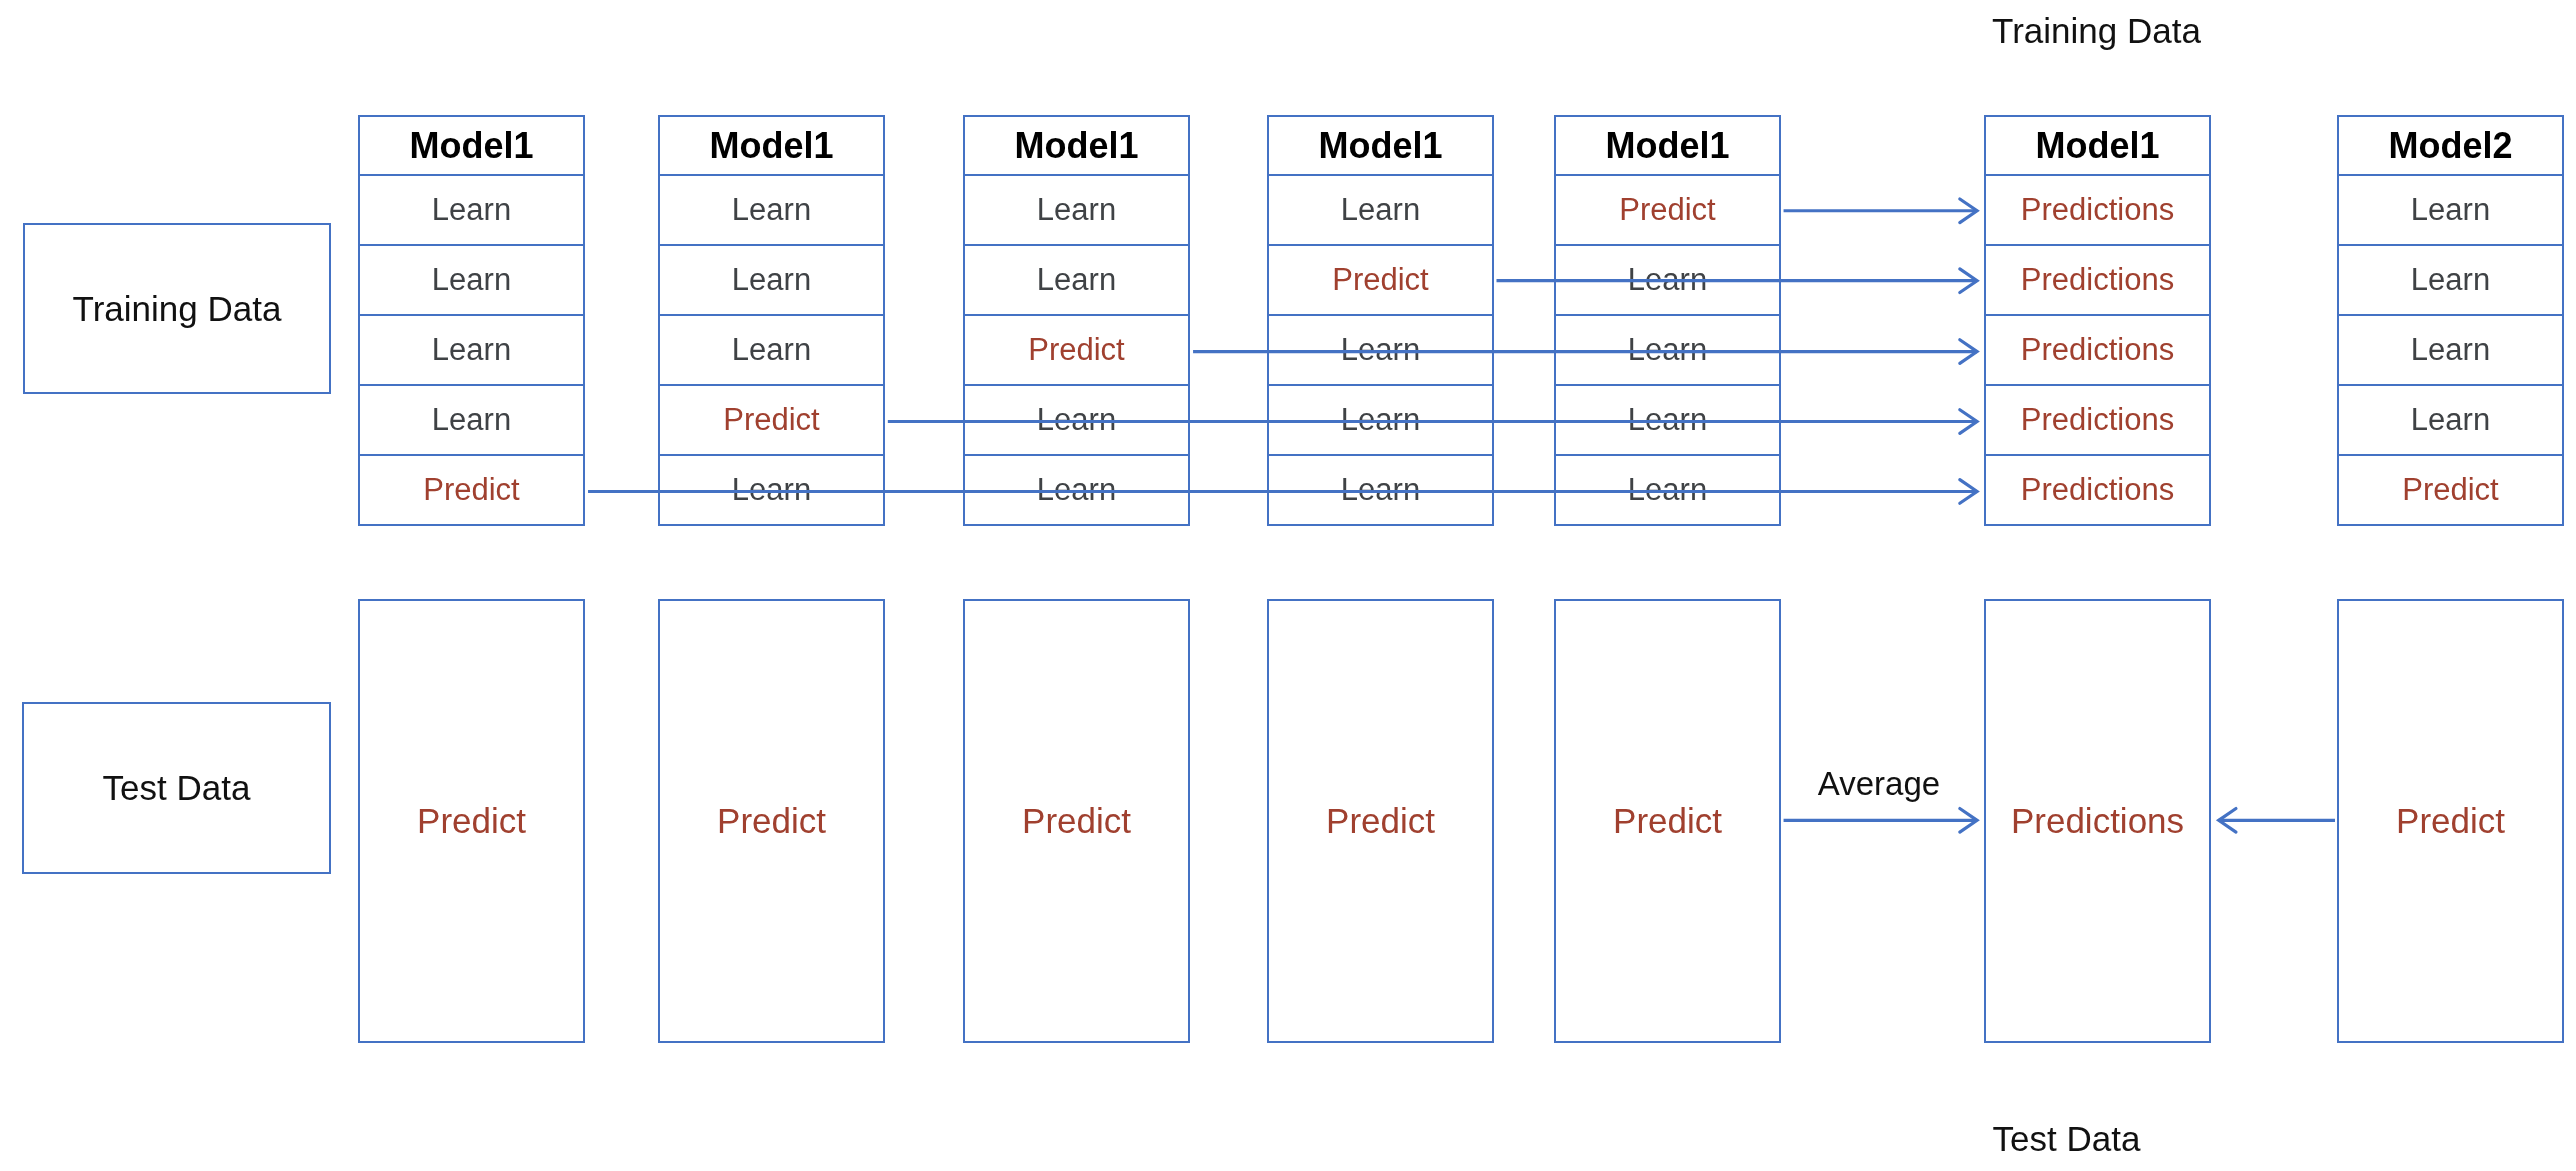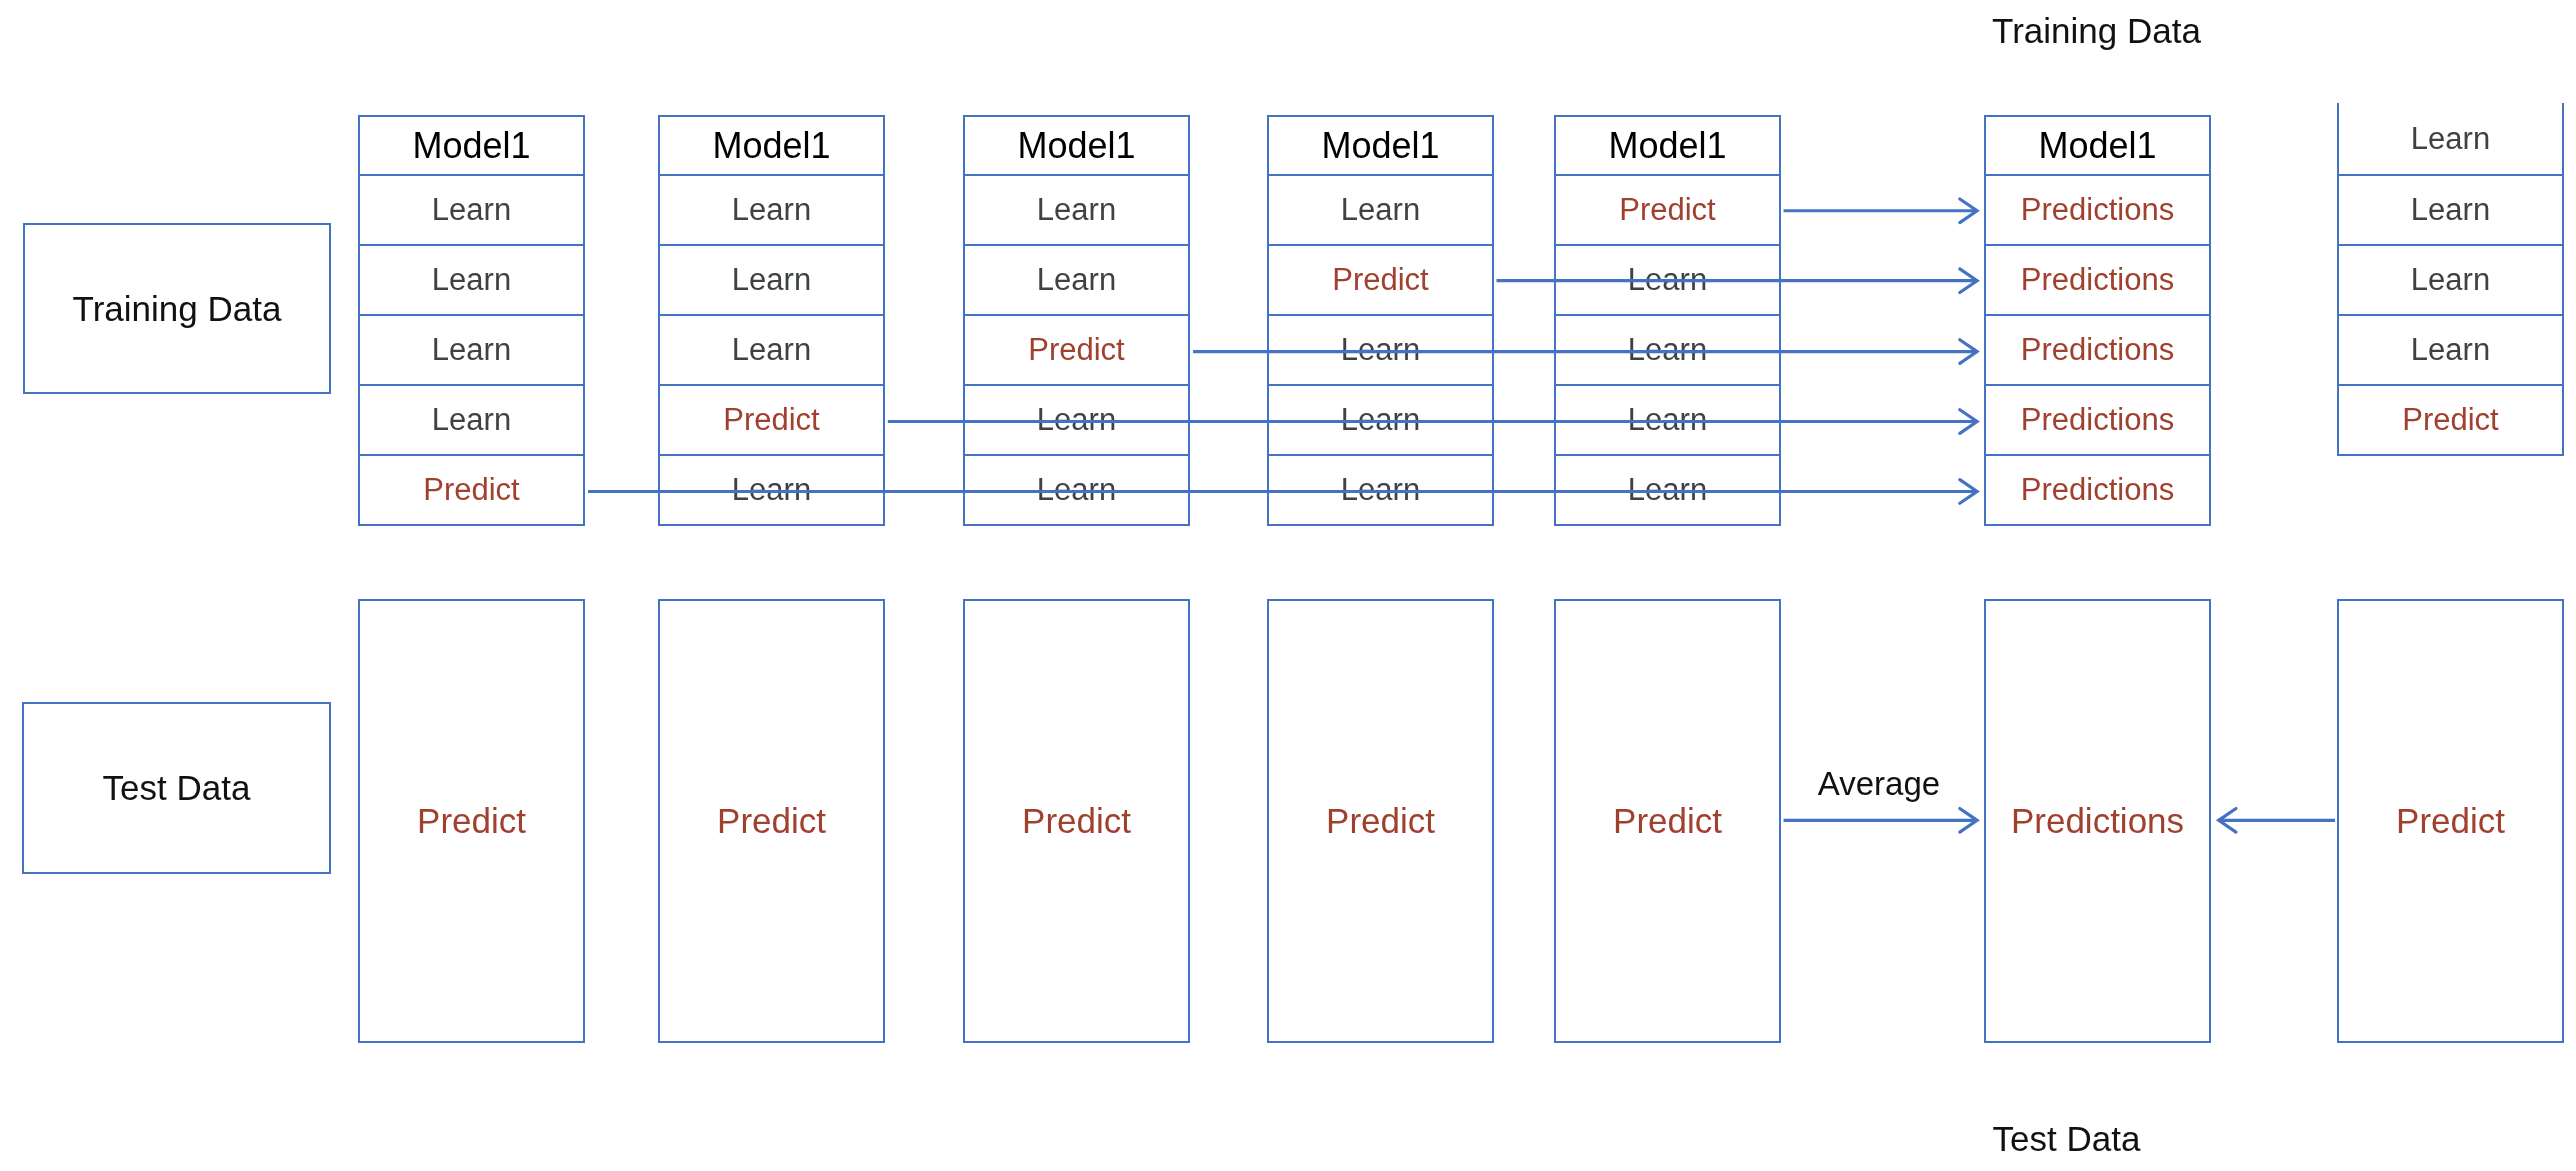--- a/index.html
+++ b/index.html
@@ -35,21 +35,21 @@
     background:#ffffff;
     display:flex;
     align-items:center;
     justify-content:center;
     font-size:31px;
     color:var(--learn);
     white-space:nowrap;
   }
   .cell.header{
     border-top:2.7px solid var(--border);
-    font-weight:normal;
+    font-weight:bold;
     font-size:36px;
     color:#000000;
     margin-top:12px;
   }
   .cell.predict{color:var(--predict);}
   .cell.learn{color:var(--learn);}
   
   .tall-box{
     position:absolute;
     top:599px;
@@ -165,20 +165,21 @@
   <div class="column" style="left:1984px">
     <div class="cell header">Model1</div>
     <div class="cell auto-color predict">Predictions</div>
     <div class="cell auto-color predict">Predictions</div>
     <div class="cell auto-color predict">Predictions</div>
     <div class="cell auto-color predict">Predictions</div>
     <div class="cell auto-color predict">Predictions</div>
   </div>
 
   <div class="column" style="left:2337px">
+    <div class="cell header">Model2</div>
     <div class="cell auto-color learn">Learn</div>
     <div class="cell auto-color learn">Learn</div>
     <div class="cell auto-color learn">Learn</div>
     <div class="cell auto-color learn">Learn</div>
     <div class="cell auto-color predict">Predict</div>
   </div>
 
   <div class="tall-box" style="left:358px">
     <span class="box-text auto-color predict">Predict</span>
   </div>

